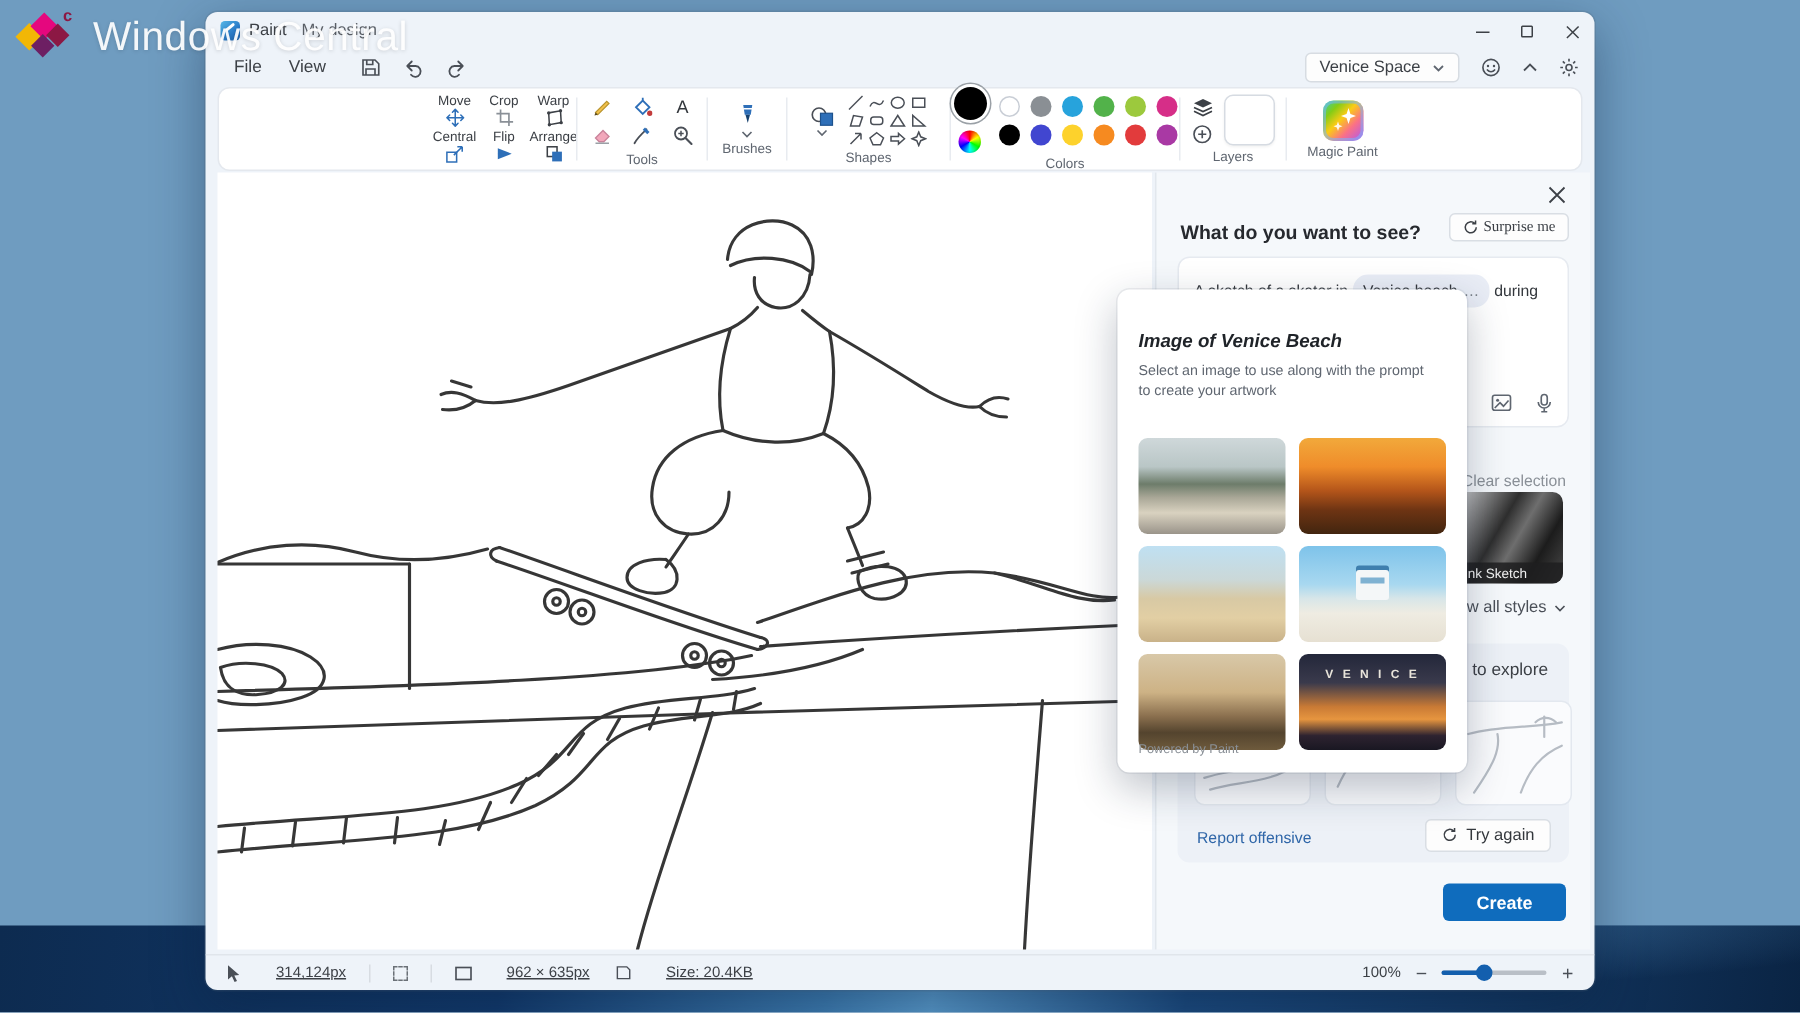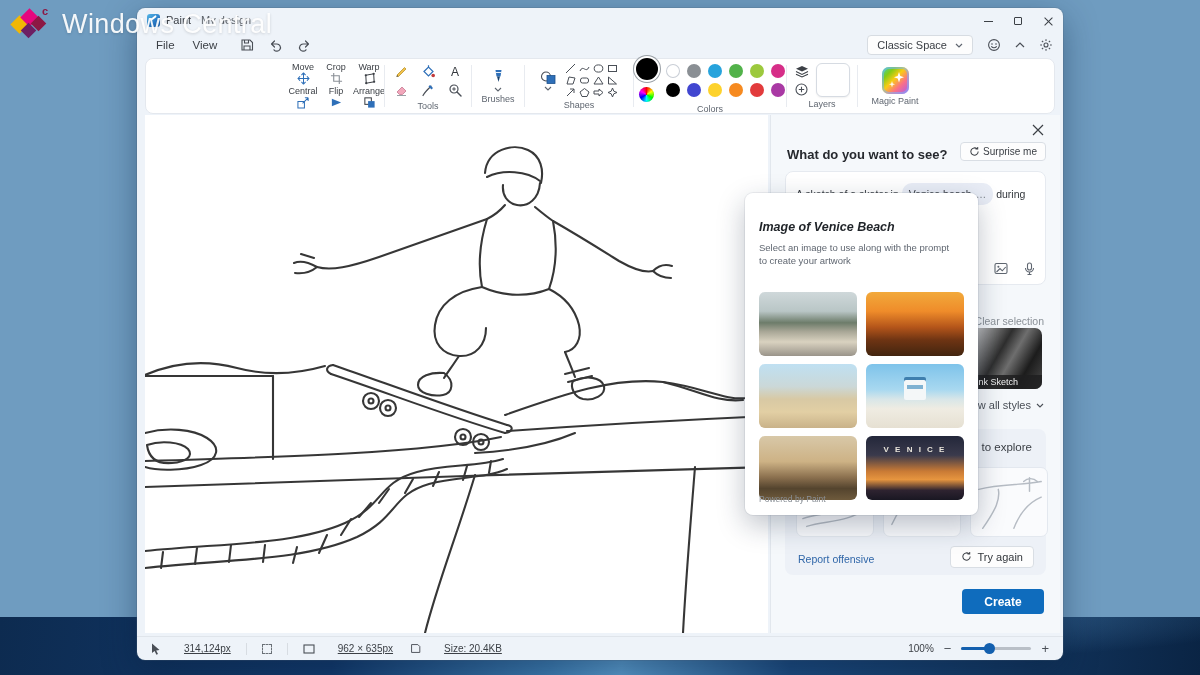--- a/index.html
+++ b/index.html
@@ -78,21 +78,21 @@
   .laythumb { width:34px; height:34px; background:#fff; border:1px solid #d6dbe2; border-radius:6px; box-shadow:0 1px 2px rgba(0,0,0,.06); }
   .magic-ico { width:27px; height:27px; border-radius:7px; position:relative; box-shadow:inset 0 0 0 2px rgba(120,180,255,.55);
     background:linear-gradient(135deg,#2dd4bf 0%,#84cc16 24%,#facc15 45%,#fb7185 68%,#a855f7 100%); }
   
   .canvas { position:absolute; left:8px; top:107px; width:623px; height:518px; background:#fff; }
   .canvas svg { width:100%; height:100%; }
   
   .panel { position:absolute; left:633px; top:107px; width:290px; height:518px; background:#f5f8fb; border-left:1px solid #e2e7ed; font-size:11px; color:#3c4046; }
   .panel-close { position:absolute; right:14px; top:9px; width:14px; height:14px; }
   .panel-title { position:absolute; left:16px; top:32px; font-size:13px; font-weight:bold; color:#26292e; }
-  .surprise { position:absolute; right:14px; top:27px; display:flex; align-items:center; gap:3px; background:#fdfdfd; border:1px solid #d9dee4; border-radius:4px; padding:3px 8px; font-size:10px; color:#3c4046; }
+  .surprise { position:absolute; right:14px; top:27px; display:flex; align-items:center; gap:3px; background:#fdfdfd; border:1px solid #d9dee4; border-radius:4px; padding:3px 8px; font-size:10px; color:#3c4046;font-family:Liberation Serif, serif; }
   .promptbox { position:absolute; left:14px; right:14px; top:56px; height:114px; background:#fff; border:1px solid #e6eaf0; border-radius:8px; padding:11px 10px; line-height:20px; font-size:10.5px; color:#33373c; }
   .chip { display:inline-flex; align-items:center; gap:4px; background:#e9edf6; border-radius:10px; padding:1px 7px; color:#33373c; white-space:nowrap; }
   .chip-dots { color:#7a8088; }
   .prompt-icons { position:absolute; right:10px; bottom:8px; display:flex; gap:16px; color:#5f6670; }
   .clear-sel { position:absolute; right:16px; top:200px; font-size:10.5px; color:#8a9097; }
   .stylerow { position:absolute; left:40px; top:213px; display:flex; gap:9px; }
   .stylethumb { width:71px; height:61px; border-radius:7px; position:relative; overflow:hidden;
     background:linear-gradient(120deg,#d8d8d8 0%,#8a8a8a 18%,#2e2e2e 40%,#6e6e6e 55%,#1c1c1c 75%,#4a4a4a 100%); }
   .stylebadge { position:absolute; left:0; bottom:0; right:0; background:rgba(30,30,32,.85); color:#f2f2f2; font-size:9px; padding:2px 5px; }
   .viewall { position:absolute; right:16px; top:284px; font-size:11px; color:#4a4f57; display:flex; align-items:center; gap:5px; }
@@ -174,21 +174,21 @@
           <path d="M3.5 6 h5.5 a3.6 3.6 0 1 1 -3 5.8 M3.5 6 l3 -3 M3.5 6 l3 3" fill="none" stroke="#4a4f57" stroke-width="1.2" stroke-linecap="round"></path>
         </svg>
     </span>
     <span class="mr-ico">
       <svg class="i" width="15" height="14" viewBox="0 0 15 14">
           <path d="M11.5 6 H6 a3.6 3.6 0 1 0 3 5.8 M11.5 6 l-3 -3 M11.5 6 l-3 3" fill="none" stroke="#4a4f57" stroke-width="1.2" stroke-linecap="round"></path>
         </svg>
     </span>
     <span class="mr-right">
       <span class="preset-btn">
-        <span>Classic Space</span>
+        <span>Venice Space</span>
         <svg class="i" width="8" height="5" viewBox="0 0 8 5">
             <path d="M1 1 L4 4 L7 1" fill="none" stroke="#5f6670" stroke-width="1.2"></path>
           </svg>
       </span>
       <span>
         <svg class="i" width="14" height="14" viewBox="0 0 14 14">
             <circle cx="7" cy="7" r="5.4" fill="none" stroke="#4a4f57" stroke-width="1.1"></circle>
             <circle cx="5" cy="6" r=".8" fill="#4a4f57"></circle>
             <circle cx="9" cy="6" r=".8" fill="#4a4f57"></circle>
             <path d="M4.6 8.6 a3 3 0 0 0 4.8 0" fill="none" stroke="#4a4f57" stroke-width="1.1" stroke-linecap="round"></path>

